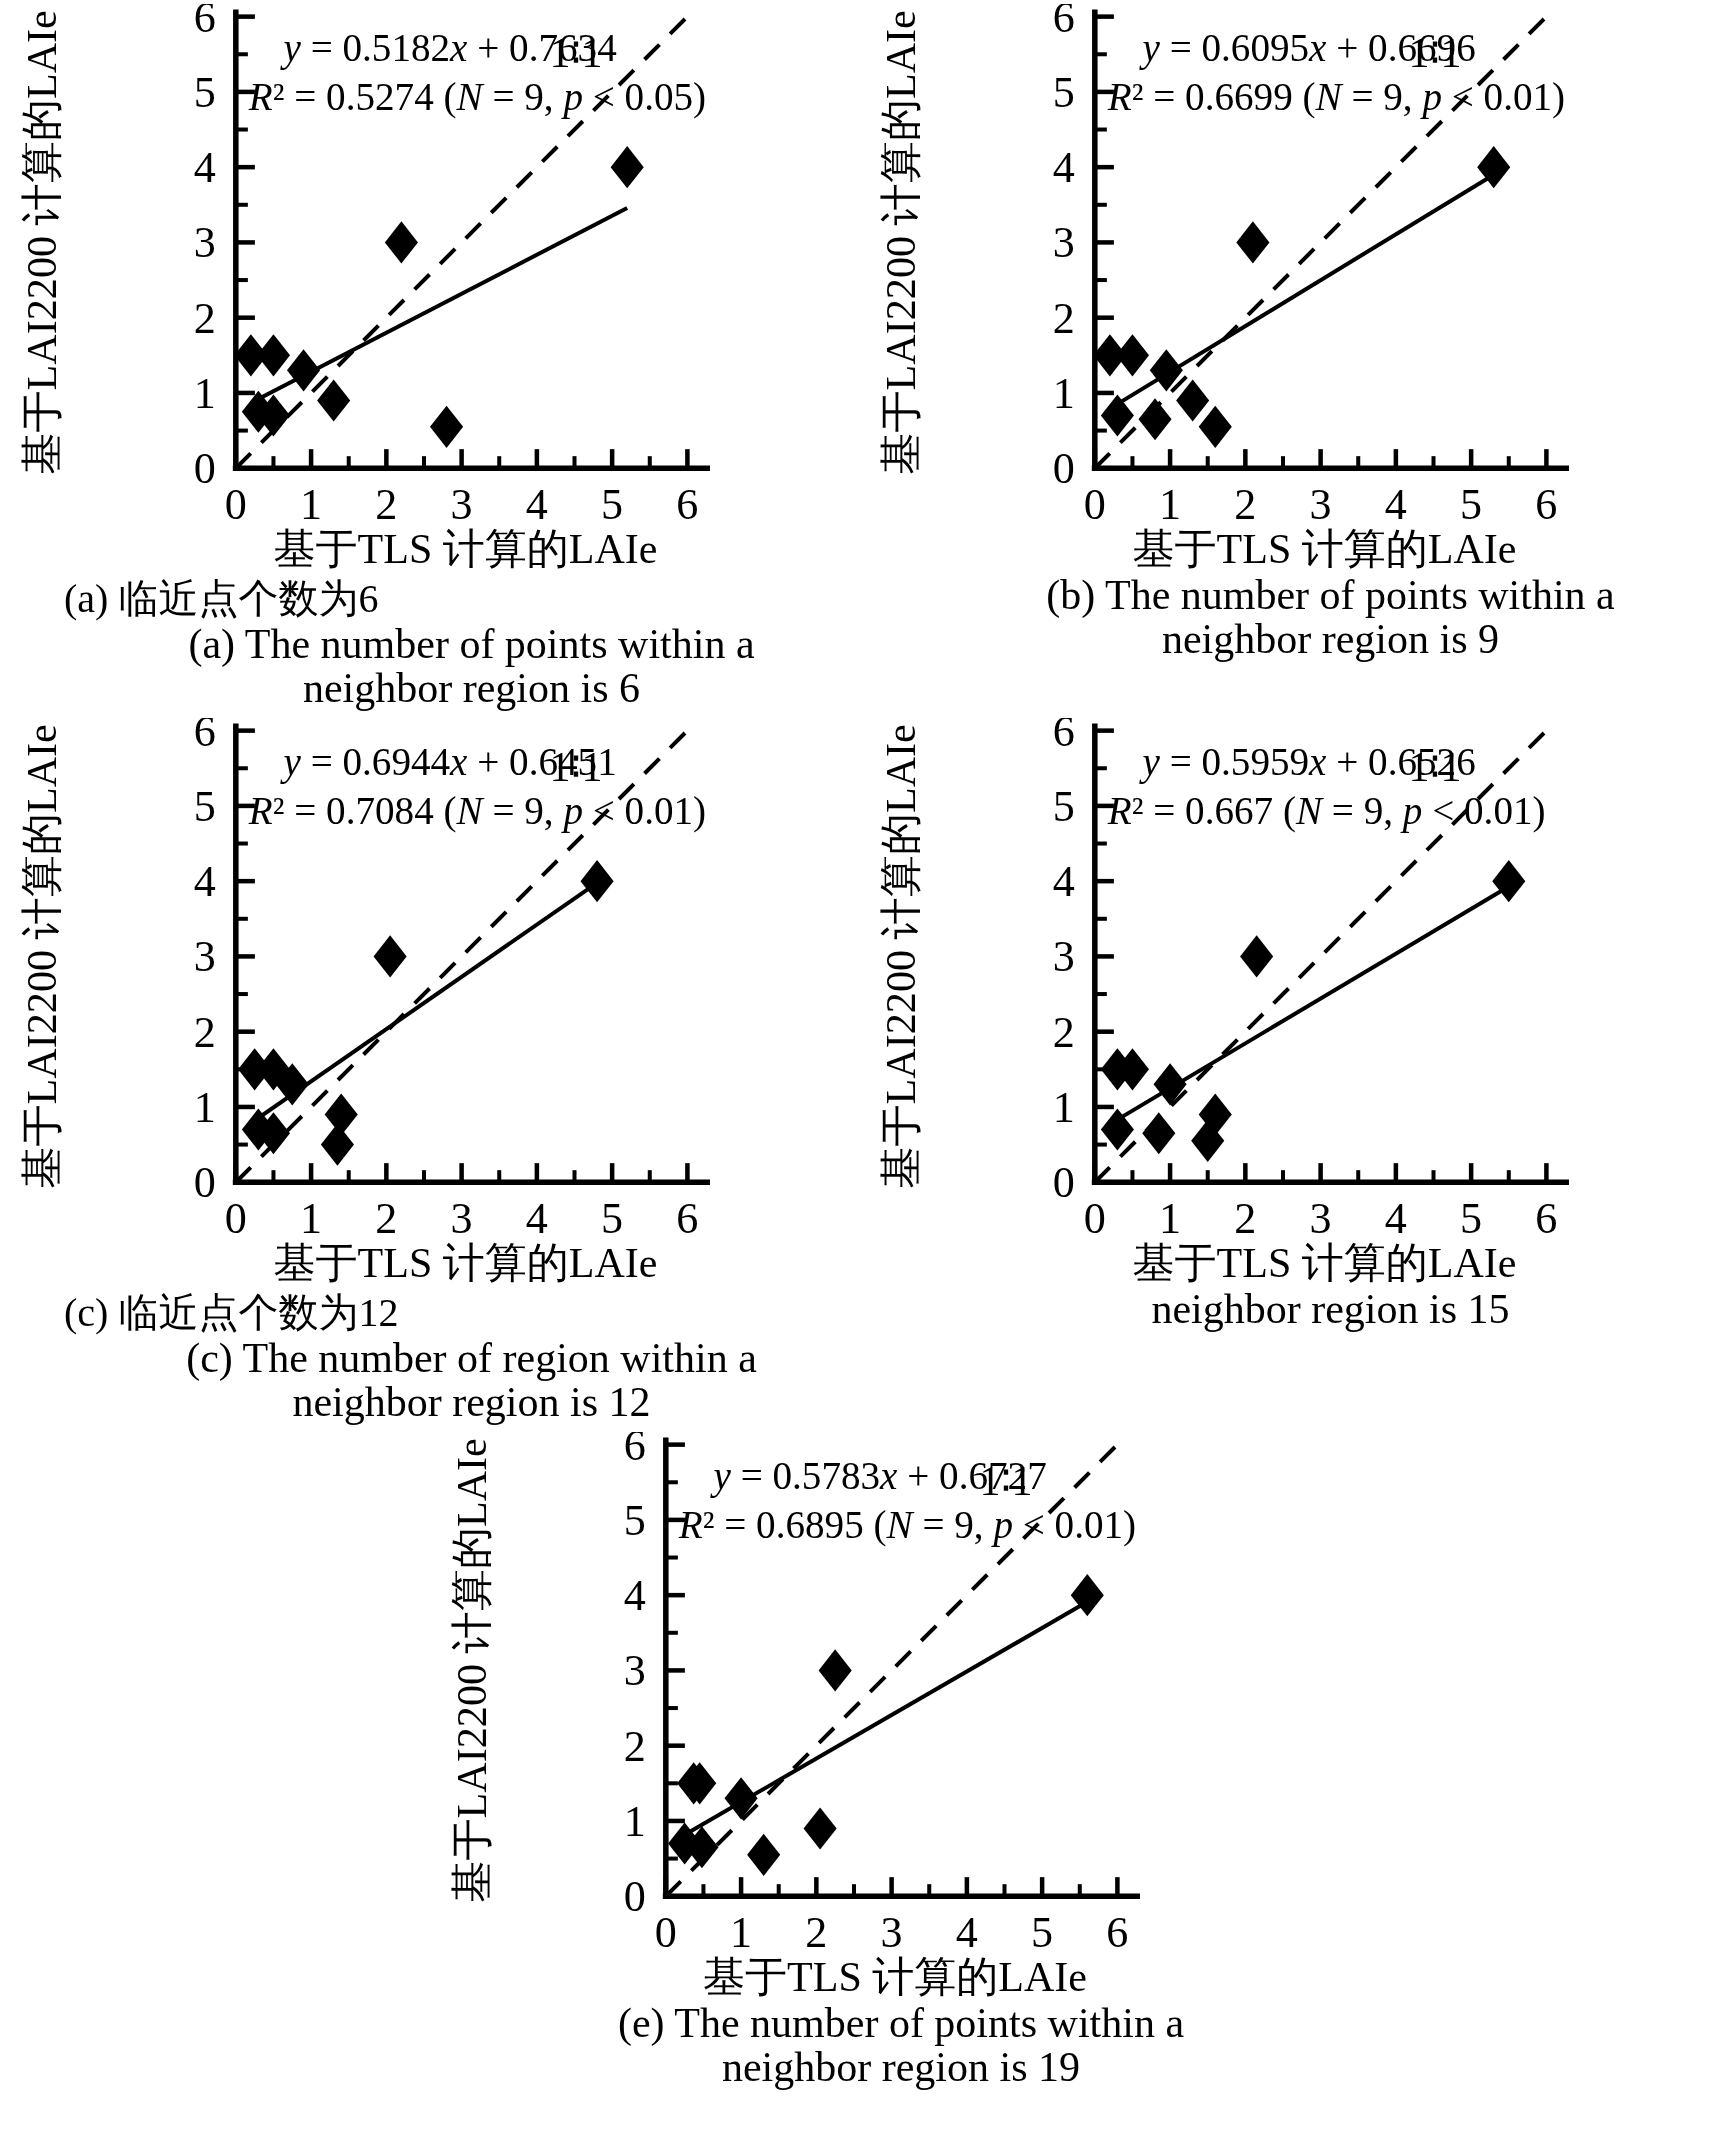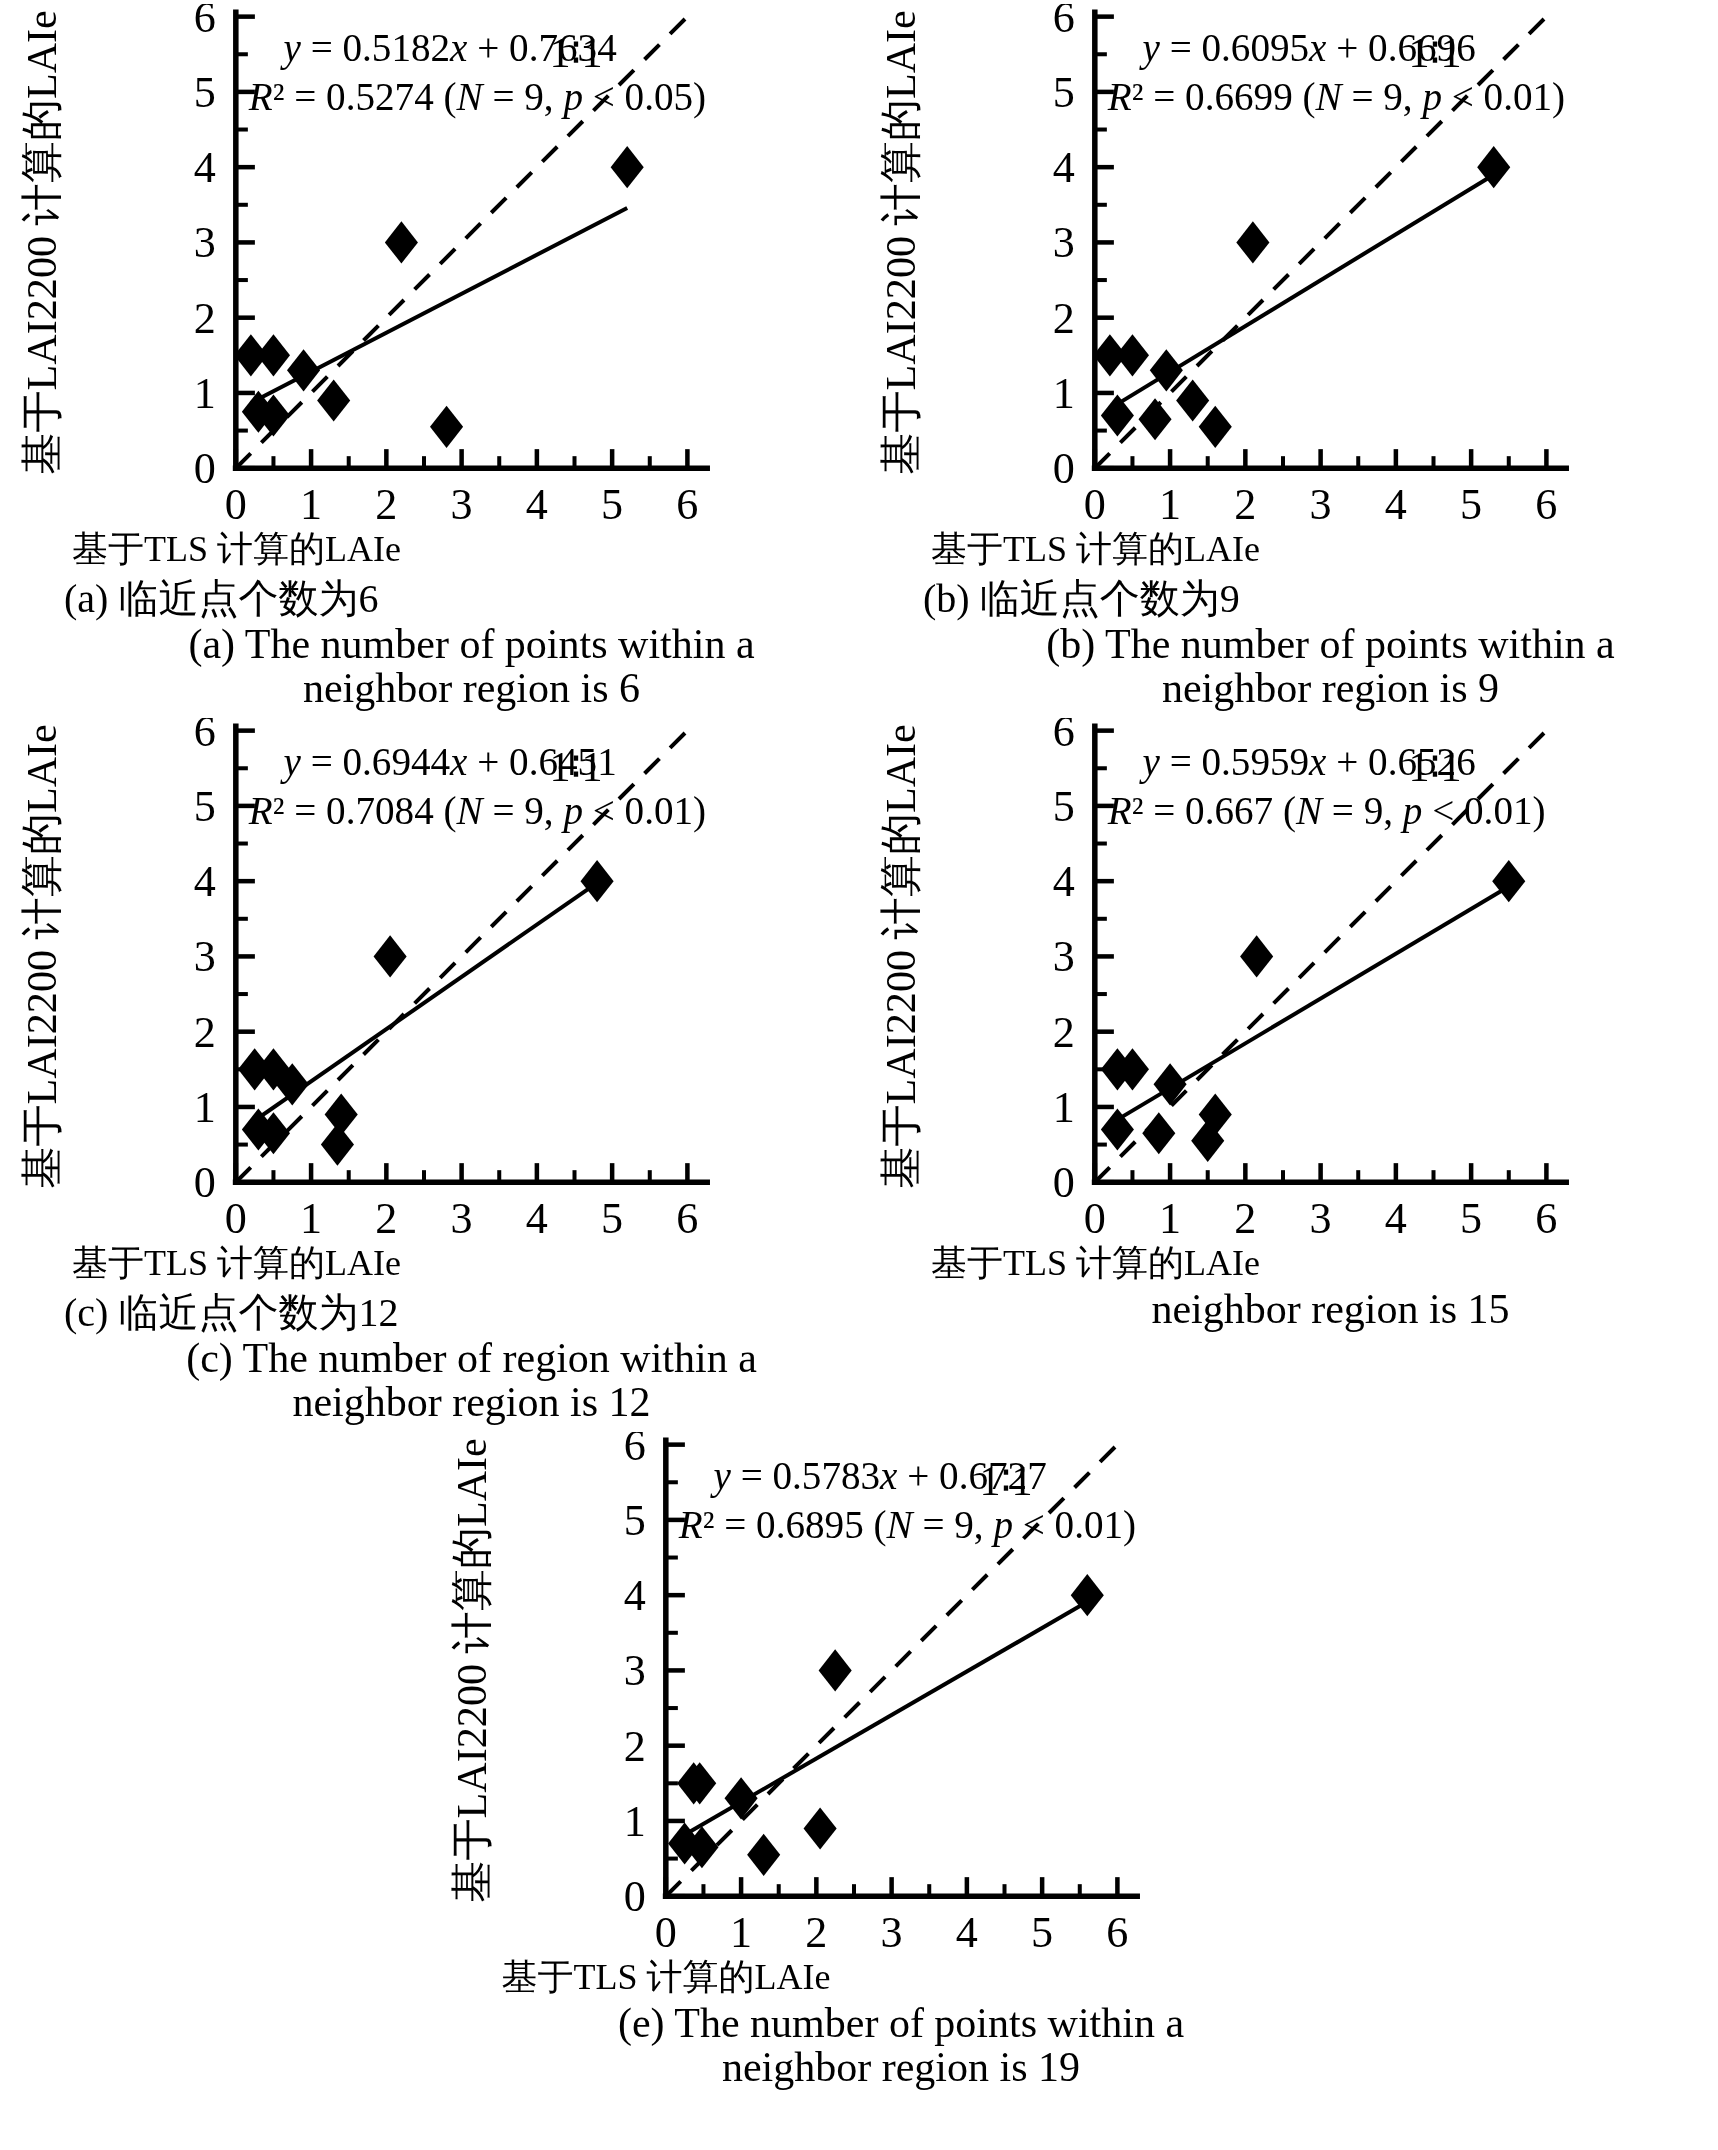--- a/index.html
+++ b/index.html
@@ -7,21 +7,21 @@
     width:1718px;height:2151px;background:#ffffff;overflow:hidden;
     font-family:"Liberation Serif","DejaVu Serif",serif;color:#000;
     padding-top:4px;box-sizing:border-box;
   }
   .row{display:flex;justify-content:center;align-items:flex-start;}
   .row + .row{margin-top:8px;}
   figure.plot{margin:0;width:859px;}
   svg.chart{display:block;}
   svg.chart text{font-family:"Liberation Serif","DejaVu Serif",serif;fill:#000;}
   figcaption{display:block;}
-  .xlabel{font-size:36px;line-height:47px;padding-left:72px;white-space:nowrap;}
+  .xlabel{font-size:42px;line-height:47px;text-align:center;padding-left:72px;white-space:nowrap;}
   .cap-zh{font-size:40px;line-height:46px;padding-left:64px;margin-top:3px;white-space:nowrap;}
   .cap-en{font-size:42px;line-height:44px;text-align:center;padding-left:84px;white-space:nowrap;}
 </style>
 </head>
 <body>
 
 <div class="page">
 
   <div class="row">
     <figure class="plot">
@@ -146,21 +146,20 @@
           <path d="M 710 800.5 L 743 842.5 L 710 884.5 L 677 842.5 Z" fill="#000"></path>
           <path d="M 785 433 L 818 475 L 785 517 L 752 475 Z" fill="#000"></path>
           <path d="M 1265 283 L 1298 325 L 1265 367 L 1232 325 Z" fill="#000"></path>
           <text x="565" y="113" font-size="78"><tspan font-style="italic">y</tspan><tspan> = 0.6095</tspan><tspan font-style="italic">x</tspan><tspan> + 0.6696</tspan></text>
           <text x="496" y="211" font-size="78"><tspan font-style="italic">R</tspan><tspan>² = 0.6699 (</tspan><tspan font-style="italic">N</tspan><tspan> = 9, </tspan><tspan font-style="italic">p</tspan><tspan> &lt; 0.01)</tspan></text>
           <text x="1095" y="125" font-size="84">1∶1</text>
           <text transform="translate(112 475) rotate(-90)" text-anchor="middle" font-size="84">基于LAI2200 计算的LAIe</text>
         </svg>
       <figcaption>
         <div class="xlabel">基于TLS 计算的LAIe</div>
-        <div class="cap-zh">(b) 临近点个数为9</div>
         <div class="cap-en">(b) The number of points within a</div>
         <div class="cap-en">neighbor region is 9</div>
       </figcaption>
     </figure>
   </div>
 
   <div class="row">
     <figure class="plot">
       <svg class="chart" width="859" height="522" viewBox="0 0 1712 1040">
           <line x1="470" y1="11" x2="470" y2="930" stroke="#000" stroke-width="11"></line>

